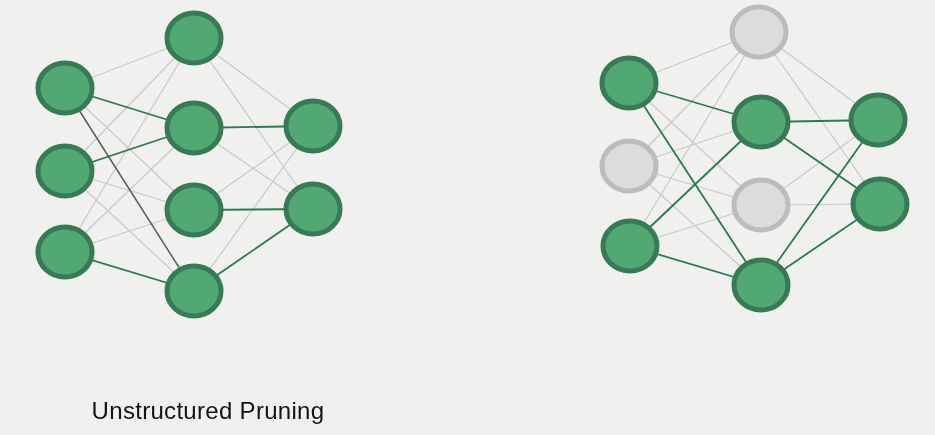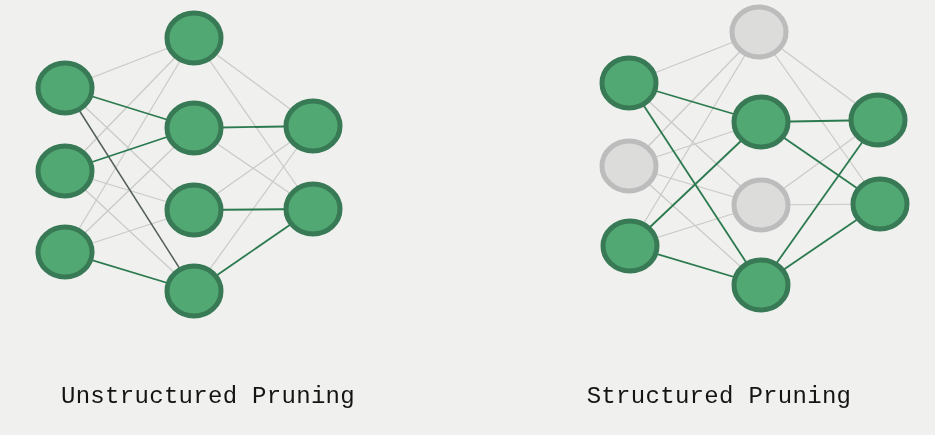--- a/index.html
+++ b/index.html
@@ -19,28 +19,27 @@
   }
   .net-svg {
     position: absolute;
     top: 0;
     display: block;
   }
   #net-0 { left: 0px;   width: 400px; height: 345px; }
   #net-1 { left: 470px; width: 465px; height: 345px; }
   .caption {
     position: absolute;
-    top: 383px;
+    top: 397px;
     width: 400px;
     text-align: center;
     font-size: 24px;
     line-height: 28px;
     color: #141414;
     letter-spacing: 0.3px;
-    font-family: Liberation Mono, monospace;
   }
   .caption-left  { left: 8px; }
   .caption-right { left: 519px; }
 </style>
 </head>
 <body>
 
 <div class="canvas">
   <svg id="net-0" class="net-svg" viewBox="0 0 400 345">
       <line x1="65" y1="88" x2="194" y2="38" stroke="#c9c9c7" stroke-width="1.2"></line>
@@ -98,14 +97,13 @@
       <ellipse cx="159" cy="166" rx="27" ry="25" fill="#dcdcdb" stroke="#bcbcbc" stroke-width="5"></ellipse>
       <ellipse cx="160" cy="246" rx="27" ry="25" fill="#52a873" stroke="#387a55" stroke-width="5"></ellipse>
       <ellipse cx="289" cy="32" rx="27" ry="25" fill="#dcdcdb" stroke="#bcbcbc" stroke-width="5"></ellipse>
       <ellipse cx="291" cy="122" rx="27" ry="25" fill="#52a873" stroke="#387a55" stroke-width="5"></ellipse>
       <ellipse cx="291" cy="205" rx="27" ry="25" fill="#dcdcdb" stroke="#bcbcbc" stroke-width="5"></ellipse>
       <ellipse cx="291" cy="285" rx="27" ry="25" fill="#52a873" stroke="#387a55" stroke-width="5"></ellipse>
       <ellipse cx="408" cy="120" rx="27" ry="25" fill="#52a873" stroke="#387a55" stroke-width="5"></ellipse>
       <ellipse cx="410" cy="204" rx="27" ry="25" fill="#52a873" stroke="#387a55" stroke-width="5"></ellipse>
     </svg>
   <div class="caption caption-left">Unstructured Pruning</div>
-  <div class="caption caption-right">Structured Pruning</div>
 </div>
 
 </body></html>

